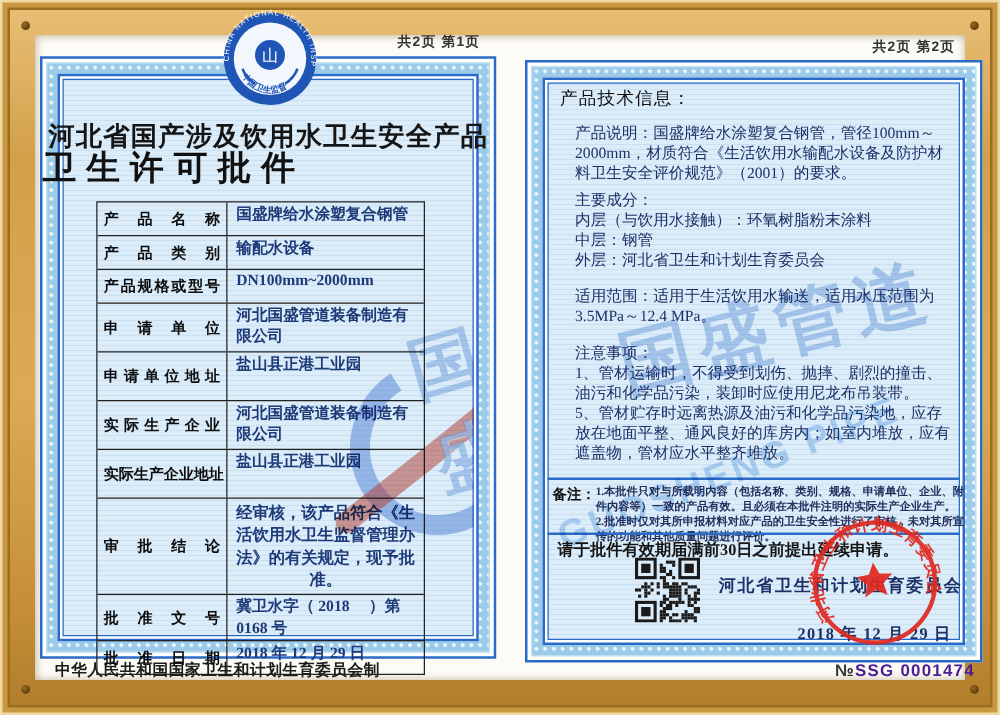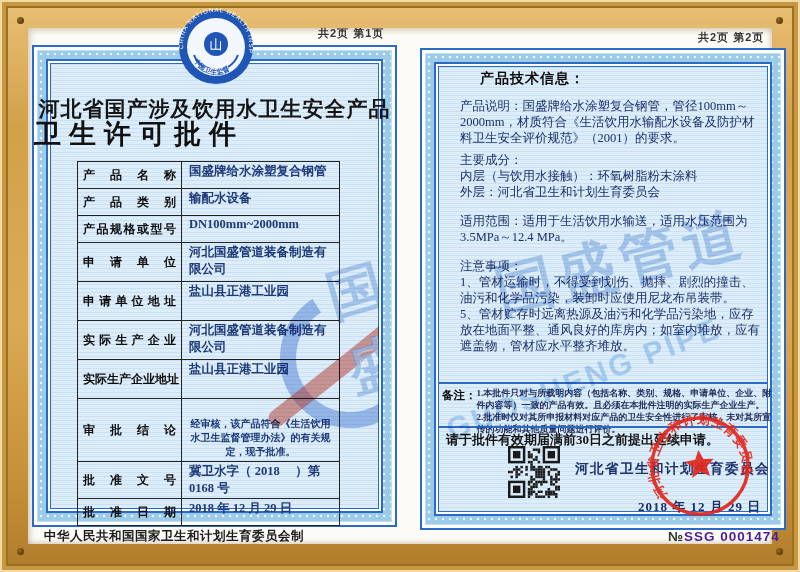--- a/index.html
+++ b/index.html
@@ -44,27 +44,27 @@
     box-sizing:border-box;}
   .trow{display:flex;border-bottom:1px solid #222;min-height:26px;}
   .trow:last-of-type{border-bottom:none;}
   .trow:nth-of-type(n+4):not(:nth-of-type(n+9)){min-height:38px;}
   .tlabel{width:104px;border-right:1px solid #222;display:flex;align-items:center;padding:1px 5px;
     box-sizing:border-box;}
   .tlabel span{display:block;width:100%;font-size:12px;font-weight:bold;color:#0d0d0d;
     text-align:justify;text-align-last:justify;white-space:nowrap;}
   .tvalue{flex:1;display:flex;padding:1px 7px;box-sizing:border-box;
     font-size:12.5px;font-weight:bold;color:#1e3a78;}
-  .trow:nth-of-type(8) .tvalue{font-size:10px;justify-content:center;text-align:center;padding:2px 4px;margin-top:16px;}
+  .trow:nth-of-type(8) .tvalue{font-size:13px;justify-content:center;text-align:center;padding:2px 4px;}
   .footer-made{position:absolute;left:44px;top:528px;font-size:12.5px;font-weight:bold;color:#1b1b1b;
     letter-spacing:.5px;z-index:2;}
 
   
-  .p2head{position:absolute;left:26px;top:20px;font-size:14px;font-weight:bold;color:#0d0d0d;
-    letter-spacing:1px;margin-left:32px;}
+  .p2head{position:absolute;left:26px;top:20px;font-size:14px;font-weight:normal;color:#0d0d0d;
+    letter-spacing:1px;}
   .p2body{position:absolute;left:38px;top:48px;width:302px;font-size:12.5px;line-height:16px;
     color:#1c3068;font-weight:400;}
   .p2body p{margin:0;}
   .gap6{height:6px;} .gap14{height:13px;}
   .divider{position:absolute;left:16px;right:16px;border-top:2px solid #2b6bc8;z-index:3;}
   .remarkrow{position:absolute;left:20px;right:12px;top:337px;display:flex;z-index:3;}
   .remarklabel{font-size:11.5px;font-weight:bold;color:#0d0d0d;white-space:nowrap;padding-top:1px;}
   .remarks{font-size:9px;line-height:12px;color:#23305e;font-weight:600;}
   .remarks p{margin:0;}
   .renewal{position:absolute;left:24px;top:381px;font-size:13px;font-weight:bold;color:#141414;z-index:3;}
@@ -252,20 +252,21 @@
     <div class="content">
       <div class="p2head">产品技术信息：</div>
 
       <div class="p2body">
         <p>产品说明：国盛牌给水涂塑复合钢管，管径100mm～2000mm，材质符合《生活饮用水输配水设备及防护材料卫生安全评价规范》（2001）的要求。</p>
         <div class="gap6"></div>
         <p>主要成分：</p>
         <div>
 
         <p>内层（与饮用水接触）：环氧树脂粉末涂料</p>
+            <p>中层：钢管</p>
             <p>外层：河北省卫生和计划生育委员会</p>
           </div>
         <div class="gap14"></div>
         <p>适用范围：适用于生活饮用水输送，适用水压范围为3.5MPa～12.4 MPa。</p>
         <div class="gap14"></div>
         <p>注意事项：</p>
         <div>
 
         <p>1、管材运输时，不得受到划伤、抛摔、剧烈的撞击、油污和化学品污染，装卸时应使用尼龙布吊装带。</p>
             <p>5、管材贮存时远离热源及油污和化学品污染地，应存放在地面平整、通风良好的库房内；如室内堆放，应有遮盖物，管材应水平整齐堆放。</p>

